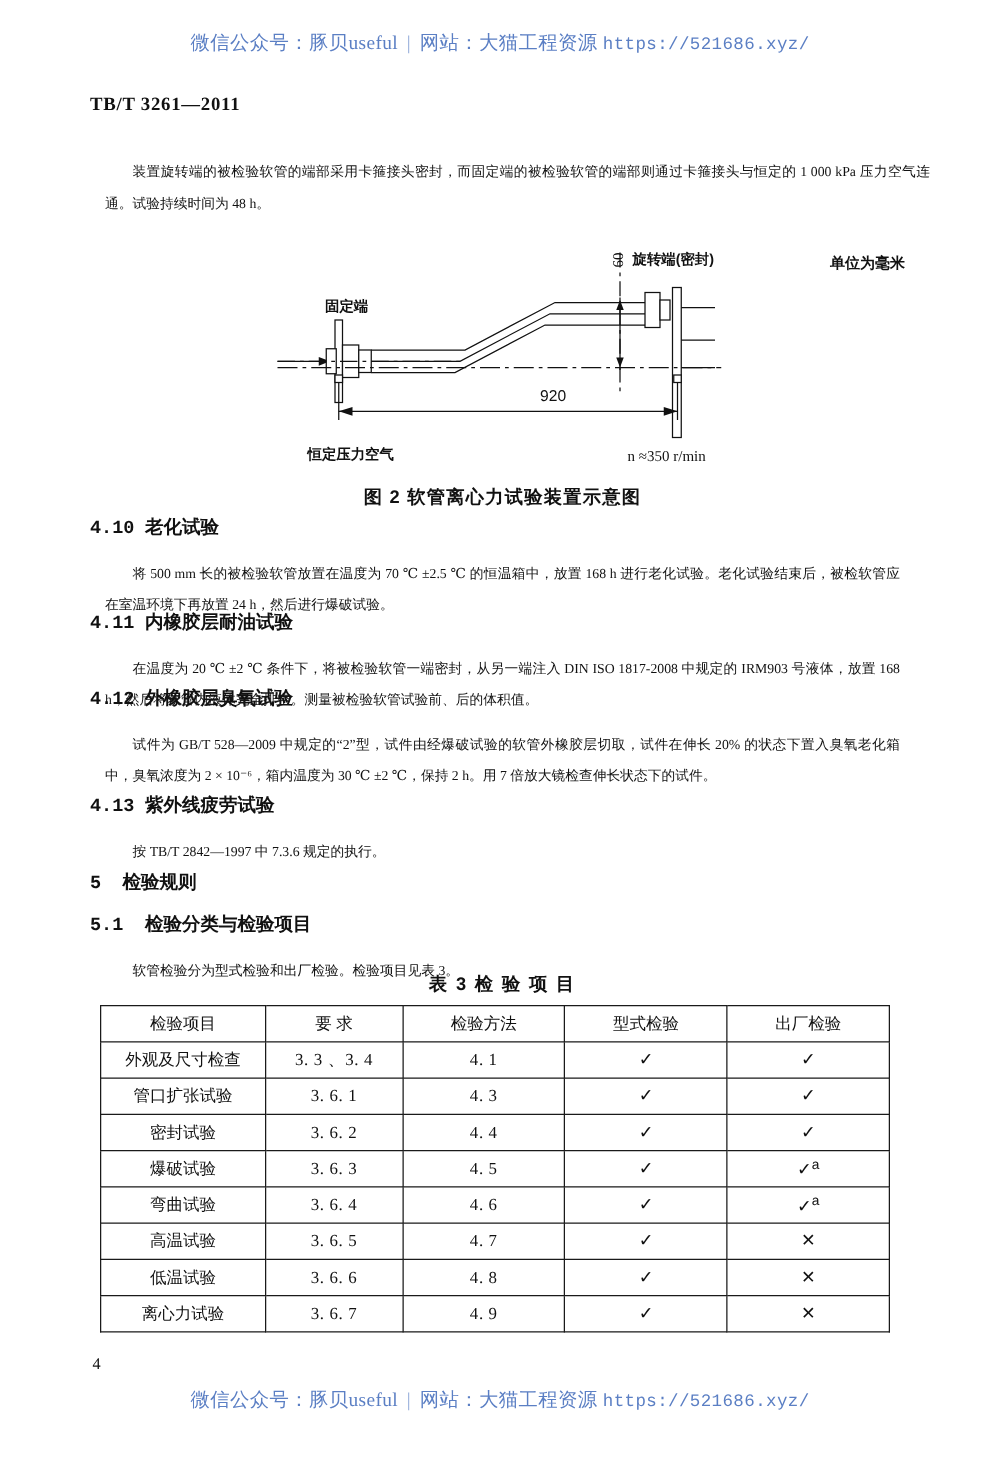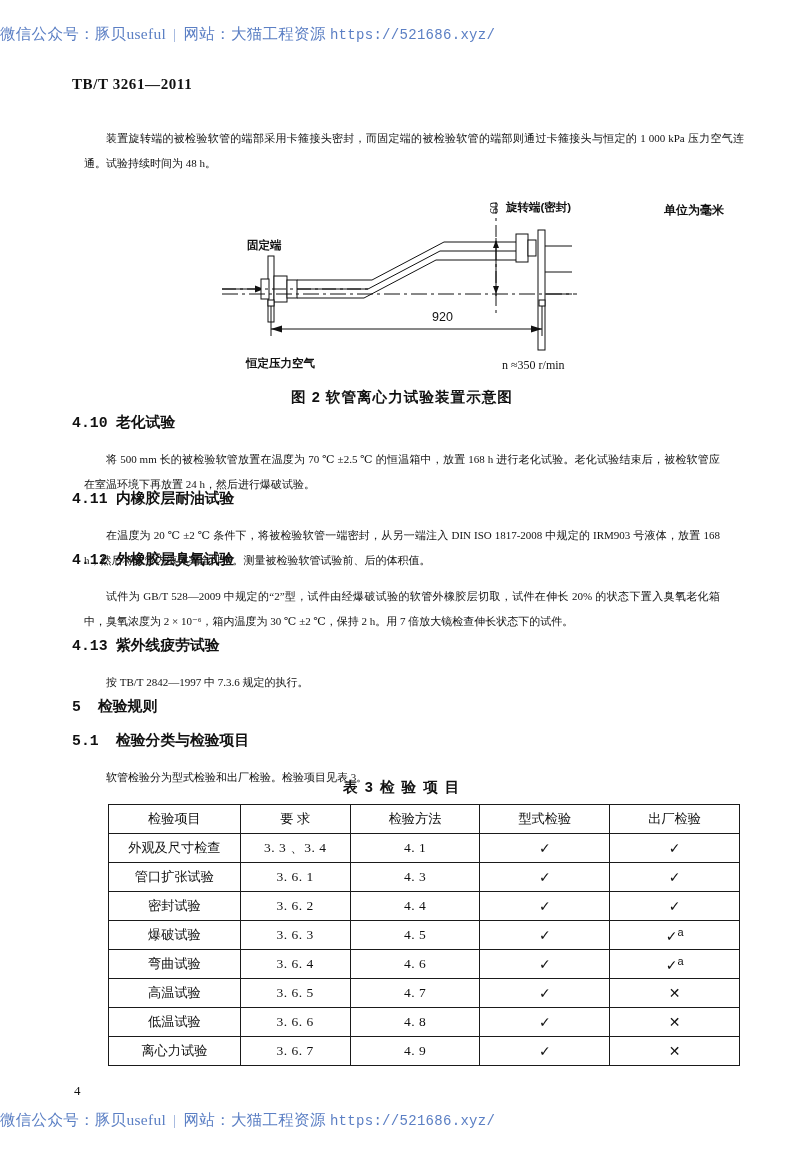--- a/index.html
+++ b/index.html
@@ -12,20 +12,21 @@
     color: #111111;
     position: relative;
     overflow: hidden;
   }
 
   
   .watermark {
     position: absolute;
     left: 0;
     width: 800px;
+    text-align: center;
     color: #5b7fc4;
     font-size: 15.5px;
     letter-spacing: 0.3px;
     white-space: nowrap;
   }
   .watermark .sep { padding: 0 7px; color: #90a9d8; }
   .watermark .url { font-family: "Liberation Mono", "DejaVu Sans Mono", monospace; font-size: 14px; }
   #wm-top { top: 24px; }
   #wm-bottom { top: 1110px; }
 
@@ -91,21 +92,21 @@
   .fig-label {
     position: absolute;
     font-size: 11.5px;
     font-family: "Liberation Sans", "DejaVu Sans", sans-serif;
     font-weight: bold;
     white-space: nowrap;
     color: #111;
   }
   #fig-unit { right: 8px; top: 18px; font-size: 12px; }
   #fig-rotating { left: 434px; top: 16px; }
-  #fig-fixed { left: 175px; top: 54px; }
+  #fig-fixed { left: 188px; top: 54px; }
   #fig-air { left: 174px; top: 172px; }
   #fig-rpm {
     left: 430px; top: 174px;
     font-family: "Liberation Serif", serif;
     font-weight: normal; font-size: 12px;
   }
   #fig-dim-60 {
     left: 415px; top: 30px;
     font-family: "Liberation Serif", serif;
     font-weight: normal; font-size: 12px;
@@ -130,21 +131,20 @@
     font-family: "Liberation Sans", "DejaVu Sans", sans-serif;
     letter-spacing: 1.5px;
   }
   table.insp {
     position: absolute;
     left: 8px;
     top: 804px;
     width: 632px;
     border-collapse: collapse;
     font-size: 13.2px;
-    margin-left: 28px;
   }
   table.insp th, table.insp td {
     border: 1px solid #1a1a1a;
     text-align: center;
     height: 29px;
     padding: 0 2px;
     font-weight: normal;
     font-family: "Liberation Sans", "DejaVu Sans", sans-serif;
   }
   table.insp th { font-weight: normal; }

